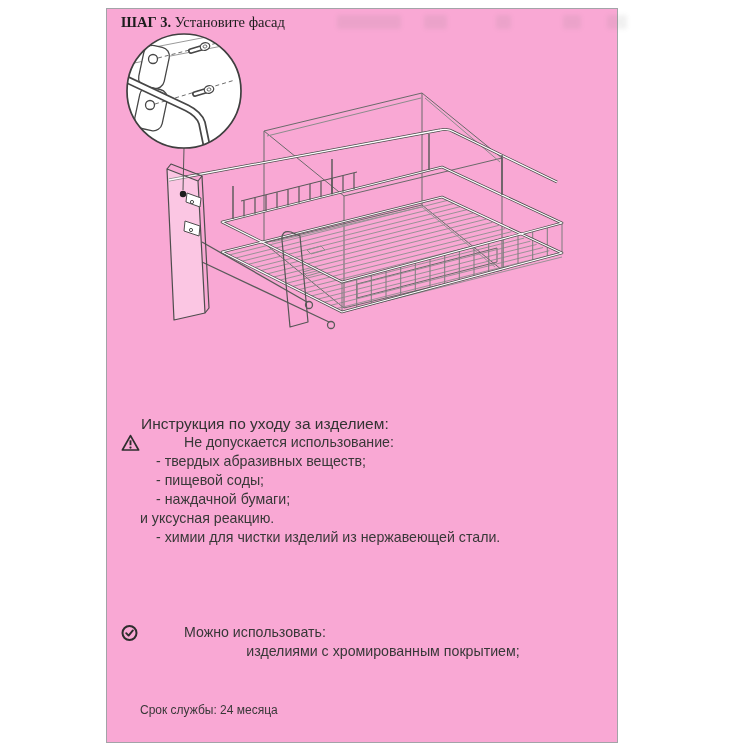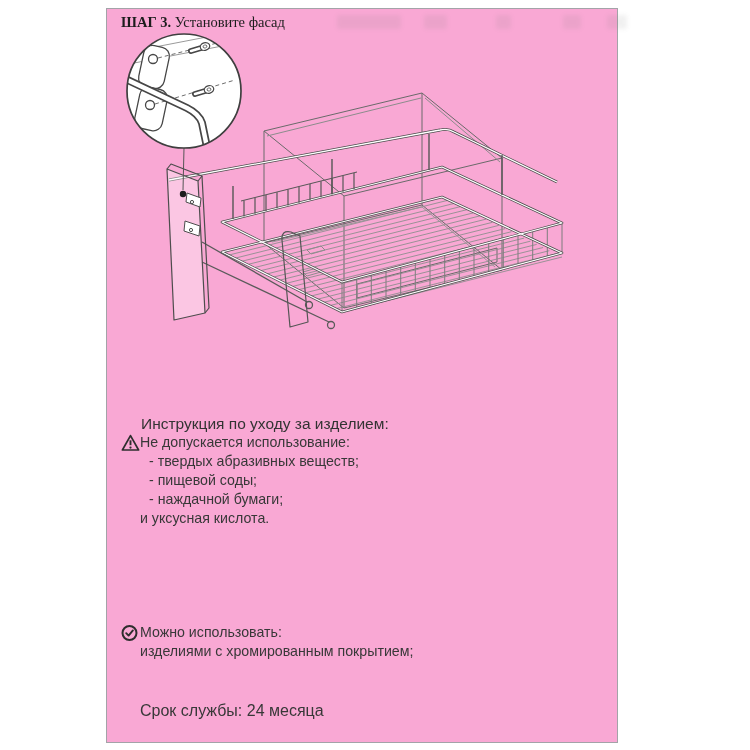--- a/index.html
+++ b/index.html
@@ -37,41 +37,41 @@
   .care-title {
     position: absolute;
     left: 34px; top: 386px;
     font-size: 15.5px;
     color: #333333;
     white-space: nowrap;
     margin-top: 20px;
   }
   .care-block { position: absolute; left: 14px; width: 505px; }
   .care-block.prohibited { top: 424px; }
-  .care-block.allowed   { top: 614px; }
+  .care-block.allowed   { top: 614px; text-align: center; }
   .care-head {
     display: flex; align-items: flex-start;
     font-size: 14.2px; line-height: 19px;
-    color: #383838; white-space: nowrap;
+    color: #383838; white-space: nowrap; gap: 44px;
   }
   .care-icon {
     width: 19px; height: 18px;
     flex: 0 0 19px;
     margin-top: 1px;
   }
   .care-lines { margin-left: 19px; }
   .care-line {
     font-size: 14.2px; line-height: 19px;
     white-space: nowrap; color: #383838;
   }
-  .care-line.bullet { margin-left: 9px; }
+  .care-line.bullet { margin-left: 16px; }
   .terms {
     position: absolute;
     left: 33px; top: 692px;
-    font-size: 16px; line-height: 19px;
+    font-size: 12px; line-height: 19px;
     color: #383838; white-space: nowrap;
   }
   .ghost-marks {
     position: absolute; left: 230px; top: 6px;
     width: 290px; height: 14px; opacity: 0.10;
     background:
       linear-gradient(90deg, #777 0 22%, transparent 22% 30%, #777 30% 38%, transparent 38% 55%, #777 55% 60%, transparent 60% 78%, #777 78% 84%, transparent 84% 93%, #777 93% 100%);
     filter: blur(2px);
   }
 </style>
@@ -257,21 +257,22 @@
         <path d="M9.5 1.6 L17.6 16 L1.4 16 Z" fill="none" stroke="#2e2e2e" stroke-width="1.7" stroke-linejoin="round"></path>
         <line x1="9.5" y1="6.3" x2="9.5" y2="11.2" stroke="#2e2e2e" stroke-width="1.9"></line>
         <circle cx="9.5" cy="13.6" r="1.15" fill="#2e2e2e"></circle>
       </svg>
       <span>Не допускается использование:</span>
     </div>
     <div class="care-lines">
         <div class="care-line bullet">- твердых абразивных веществ;</div>
         <div class="care-line bullet">- пищевой соды;</div>
         <div class="care-line bullet">- наждачной бумаги;</div>
-        <div class="care-line">и уксусная кислота.</div>
+        <div class="care-line">и уксусная реакцию.</div>
+        <div class="care-line bullet">- химии для чистки изделий из нержавеющей стали.</div>
       </div>
   </div>
 
   <div class="care-block allowed">
     <div class="care-head">
       <svg class="care-icon" viewBox="0 0 19 18">
         <circle cx="8.5" cy="9" r="7" fill="none" stroke="#2e2e2e" stroke-width="2"></circle>
         <path d="M5.2 9.2 L7.6 11.6 L11.9 6.4" fill="none" stroke="#2e2e2e" stroke-width="1.9" stroke-linecap="round" stroke-linejoin="round"></path>
       </svg>
       <span>Можно использовать:</span>

